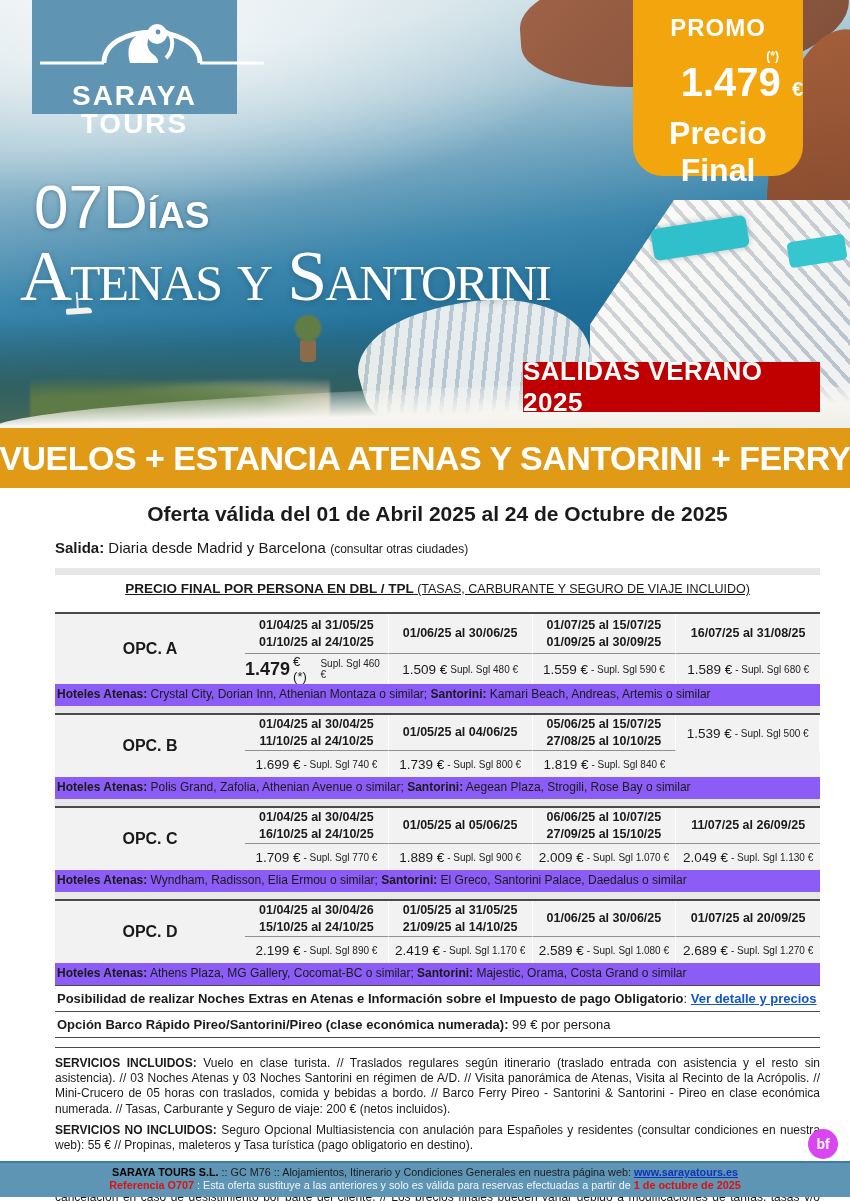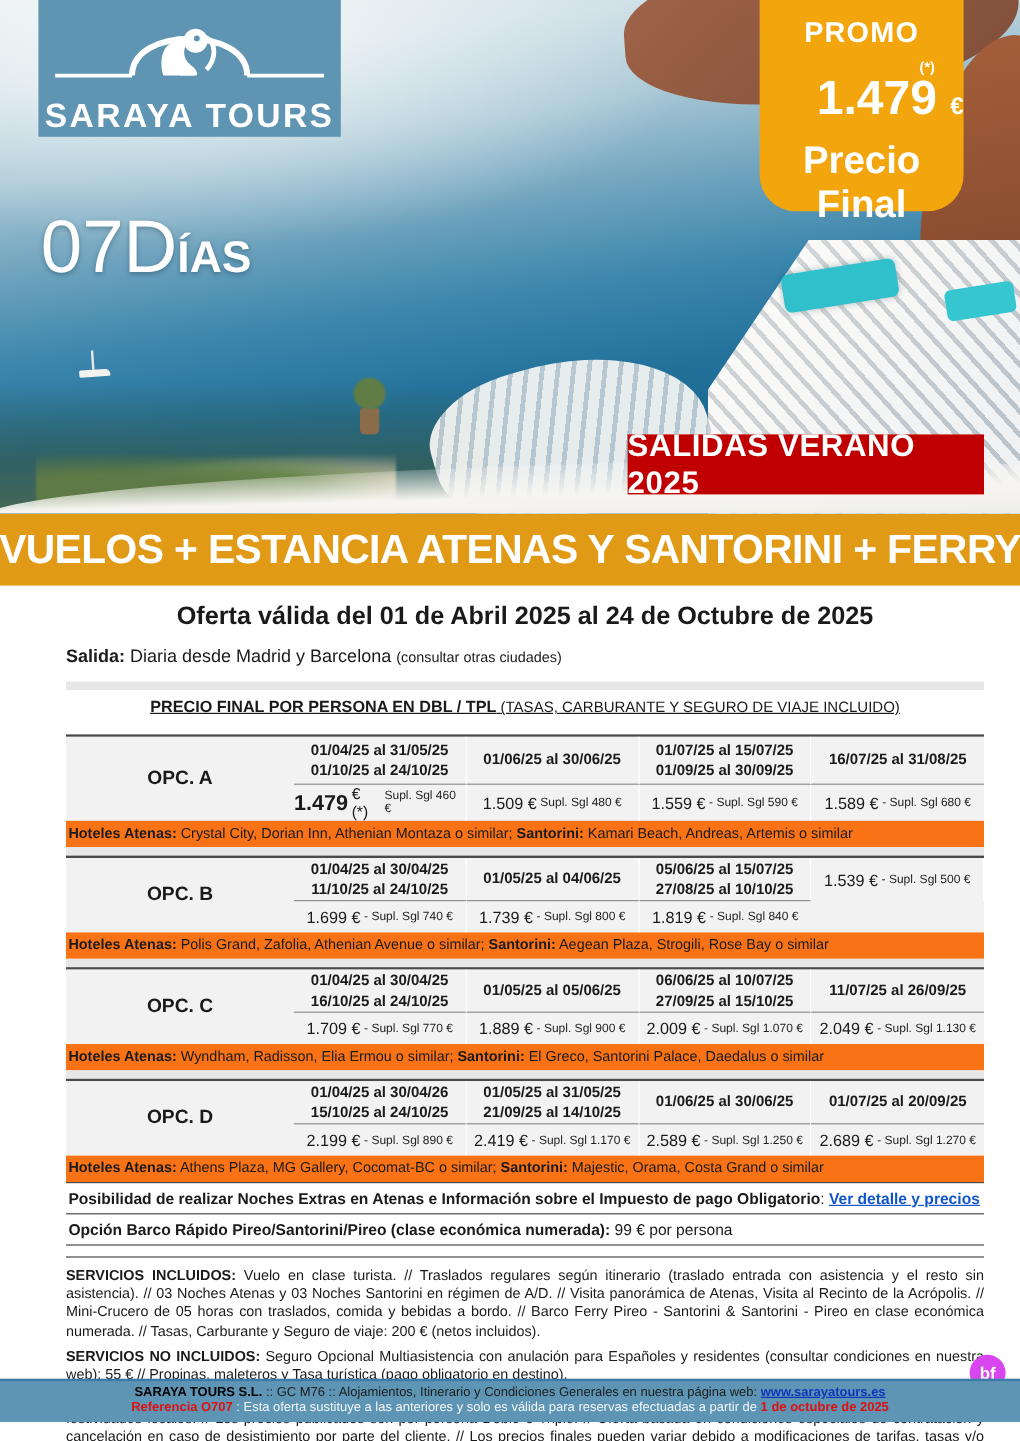--- a/index.html
+++ b/index.html
@@ -33,21 +33,21 @@
     background:repeating-linear-gradient(112deg,#F8F8F5 0 9px,#C4CfD6 9px 13px);
     transform:rotate(-16deg); border-radius:35% 60% 10% 50%; opacity:.92; }
   .white-wall { position:absolute; left:-10px; top:388px; width:880px; height:60px;
     background:linear-gradient(180deg, rgba(250,250,248,.2), #F6F5F1 45%, #ECECE6);
     border-radius:60% 30% 0 0 / 30px 18px 0 0; transform:skewY(-1.5deg); }
   .pot-tree { position:absolute; left:300px; top:340px; width:16px; height:22px; background:#8A6B4A; border-radius:2px 2px 4px 4px; }
   .pot-tree:before { content:""; position:absolute; left:-8px; top:-26px; width:32px; height:28px; background:radial-gradient(circle,#5F7D45 0 55%, rgba(0,0,0,0) 70%); border-radius:50%; }
   .boat { position:absolute; left:66px; top:308px; width:26px; height:6px; background:#F2F2EE; border-radius:2px 6px 2px 2px; transform:rotate(-4deg); }
   .boat:before { content:""; position:absolute; left:11px; top:-16px; width:2px; height:16px; background:#E8E8E4; }
 
-  .logo-box { position:absolute; left:32px; top:0; width:252px; height:114px; background:#5F95B2; padding-top:6px; text-align:center; }
+  .logo-box { position:absolute; left:32px; top:0; width:205px; height:114px; background:#5F95B2; padding-top:6px; text-align:center; }
   .logo-name { color:#fff; font-weight:bold; font-size:28px; letter-spacing:2px; line-height:1; margin-top:2px; }
 
   .promo-box { position:absolute; left:633px; top:0; width:170px; height:176px; background:#F2A50C;
     border-radius:0 0 30px 30px; color:#fff; text-align:center; padding-top:14px; }
   .promo-label { font-size:24px; font-weight:bold; letter-spacing:1px; }
   .promo-ast { font-size:12px; font-weight:bold; text-align:right; padding-right:24px; margin-top:8px; line-height:1; }
   .promo-price { font-size:40px; font-weight:bold; line-height:1;text-align:right; }
   .promo-cur { font-size:20px; font-weight:bold; }
   .promo-final { font-size:32px; font-weight:bold; margin-top:13px; }
 
@@ -79,36 +79,36 @@
   .opc-grid { display:grid; grid-template-columns:190px repeat(4,1fr); grid-template-rows:36px 26px; background:#F2F2F2; }
   .opc-block.tall .opc-grid { grid-template-rows:40px 30px; }
   .opc-name { grid-row:1 / 3; display:flex; align-items:center; justify-content:center; font-weight:bold; font-size:16px; }
   .cell { display:flex; flex-direction:column; align-items:center; justify-content:center; border-right:1px solid #fff; }
   .cell.c-last { border-right:none; }
   .cell.date { font-weight:bold; font-size:12.5px; line-height:1.3; border-bottom:1.5px solid #909090; }
   .cell.price { flex-direction:row; gap:3px; font-size:13.5px; }
   .cell.price .sup { font-size:10px; color:#222; }
   .hero-num { font-size:18px; font-weight:bold; }
   .hero-cur { font-size:13px; }
-  .hotels { font-size:12px; padding:3px 2px 5px; background:#f97316; }
+  .hotels { font-size:12px; padding:3px 2px 5px; background:#8b5cf6; }
   .hotels b { font-weight:bold; }
 
   .note-row { border-top:1.5px solid #4A4A4A; padding:5px 2px; font-size:13px; font-weight:bold; }
   .note-row.last { border-bottom:1.5px solid #4A4A4A; }
   .note-row .normal { font-weight:normal; }
   a.detail-link { color:#1155CC; text-decoration:underline; font-weight:bold; cursor:pointer; }
 
   .services { margin-top:9px; border-top:1.5px solid #4A4A4A; padding-top:4px; }
   .services p { font-size:12px; line-height:1.27; text-align:justify; margin:4px 0 6px; }
   .services b { font-weight:bold; }
 
   
   .bf-badge { position:absolute; right:12px; bottom:42px; width:30px; height:30px; border-radius:50%;
     background:#d946ef; color:#fff; font-weight:bold; font-size:14px; display:flex; align-items:center; justify-content:center; }
-  .footer { position:absolute; left:0; bottom:16px; width:850px; height:36px; background:#5E95B4; border-top:2px solid #3E7CA8;
+  .footer { position:absolute; left:0; bottom:4px; width:850px; height:36px; background:#5E95B4; border-top:2px solid #3E7CA8;
     text-align:center; font-size:10.8px; padding-top:3px; color:#1c1c1c; }
   .footer .l1 b { color:#000; }
   .footer a.site-link { color:#1133BB; text-decoration:underline; font-weight:bold; cursor:pointer; }
   .footer .l2 { color:#F4F6F8; margin-top:1px; }
   .footer .red { color:#E01010; font-weight:bold; }
 </style>
 </head>
 <body>
 
 <div class="page">
@@ -142,20 +142,21 @@
     </div>
 
     <div class="promo-box">
       <div class="promo-label">PROMO</div>
       <div class="promo-ast">(*)</div>
       <div class="promo-price"><span>1.479</span> <span class="promo-cur">€</span></div>
       <div class="promo-final">Precio Final</div>
     </div>
 
     <div class="days"><span class="days-big">07D</span><span class="days-small">ÍAS</span></div>
+    <div class="hero-title">Atenas y Santorini</div>
     <div class="salidas-badge">SALIDAS VERANO 2025</div>
   </div>
 
   <div class="banner">VUELOS + ESTANCIA ATENAS Y SANTORINI + FERRY</div>
 
   <div class="content">
     <div class="offer-heading">Oferta válida del 01 de Abril 2025 al 24 de Octubre de 2025</div>
     <div class="salida-line">
       <span class="lbl">Salida:</span><span> Diaria desde Madrid y Barcelona </span><span class="note">(consultar otras ciudades)</span>
     </div>
@@ -305,21 +306,21 @@
           <div class="cell price">
               <span>2.199 €</span>
               <span class="sup">- Supl. Sgl 890 €</span>
             </div>
           <div class="cell price">
               <span>2.419 €</span>
               <span class="sup">- Supl. Sgl 1.170 €</span>
             </div>
           <div class="cell price">
               <span>2.589 €</span>
-              <span class="sup">- Supl. Sgl 1.250 €</span>
+              <span class="sup">- Supl. Sgl 1.080 €</span>
             </div>
           <div class="cell price c-last">
               <span>2.689 €</span>
               <span class="sup">- Supl. Sgl 1.270 €</span>
             </div>
         </div>
         <div class="hotels"><b>Hoteles Atenas:</b><span> Athens Plaza, MG Gallery, Cocomat-BC o similar; </span><b>Santorini:</b><span> Majestic, Orama, Costa Grand o similar</span></div>
       </div>
     </div>
 

